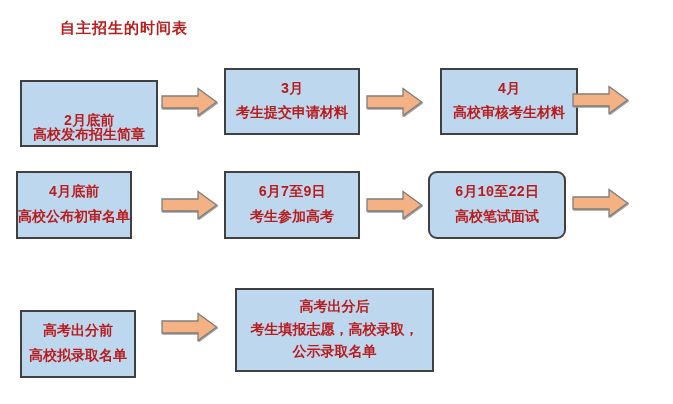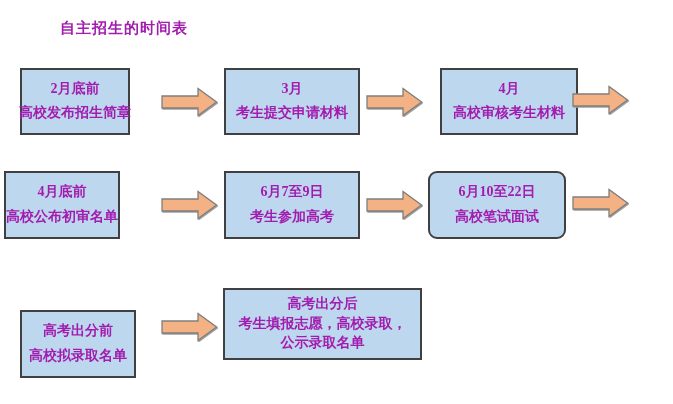--- a/index.html
+++ b/index.html
@@ -5,22 +5,22 @@
   html, body {
     margin: 0;
     padding: 0;
     background: #ffffff;
   }
   .canvas {
     position: relative;
     width: 673px;
     height: 404px;
     background: #ffffff;
-    font-family: Liberation Serif, serif;
-    color: #a21caf;
+    font-family: Liberation Mono, monospace;
+    color: #b91c1c;
     overflow: hidden;
   }
   .title {
     position: absolute;
     left: 60px;
     top: 19px;
     font-size: 15px;
     font-weight: bold;
     letter-spacing: 1px;
     white-space: nowrap;
@@ -35,30 +35,30 @@
     justify-content: space-evenly;
     align-items: center;
     text-align: center;
     font-size: 14px;
     font-weight: bold;
     line-height: 1.05;
     padding: 2px 1px;
   }
   .box span { white-space: nowrap; }
   
-  .b-r1c1 { left: 20px;  top: 68px;  width: 110px; height: 67px; }
+  .b-r1c1 { left: 20px;  top: 80px;  width: 138px; height: 67px; justify-content: flex-end; }
   .b-r1c2 { left: 224px; top: 68px;  width: 136px; height: 67px; }
   .b-r1c3 { left: 428px; top: 68px;  width: 138px; height: 67px; margin-left: 12px; }
   
-  .b-r2c1 { left: 4px;  top: 171px; width: 116px; height: 68px; }
+  .b-r2c1 { left: 16px;  top: 171px; width: 116px; height: 68px; }
   .b-r2c2 { left: 224px; top: 171px; width: 136px; height: 68px; }
   .b-r2c3 { left: 428px; top: 171px; width: 138px; height: 68px; border-radius: 9px; }
   
   .b-r3c1 { left: 20px;  top: 310px; width: 116px; height: 68px; }
-  .b-r3c2 { left: 223px; top: 288px; width: 199px; height: 72px; text-align: center; }
+  .b-r3c2 { left: 235px; top: 288px; width: 199px; height: 84px; text-align: center; }
   .arrow {
     position: absolute;
     width: 57px;
     height: 30px;
   }
   .arrow polygon {
     stroke: #7F7F7F;
     stroke-width: 1.3;
     filter: drop-shadow(1.5px 1.5px 0px #9E9E9E);
   }

